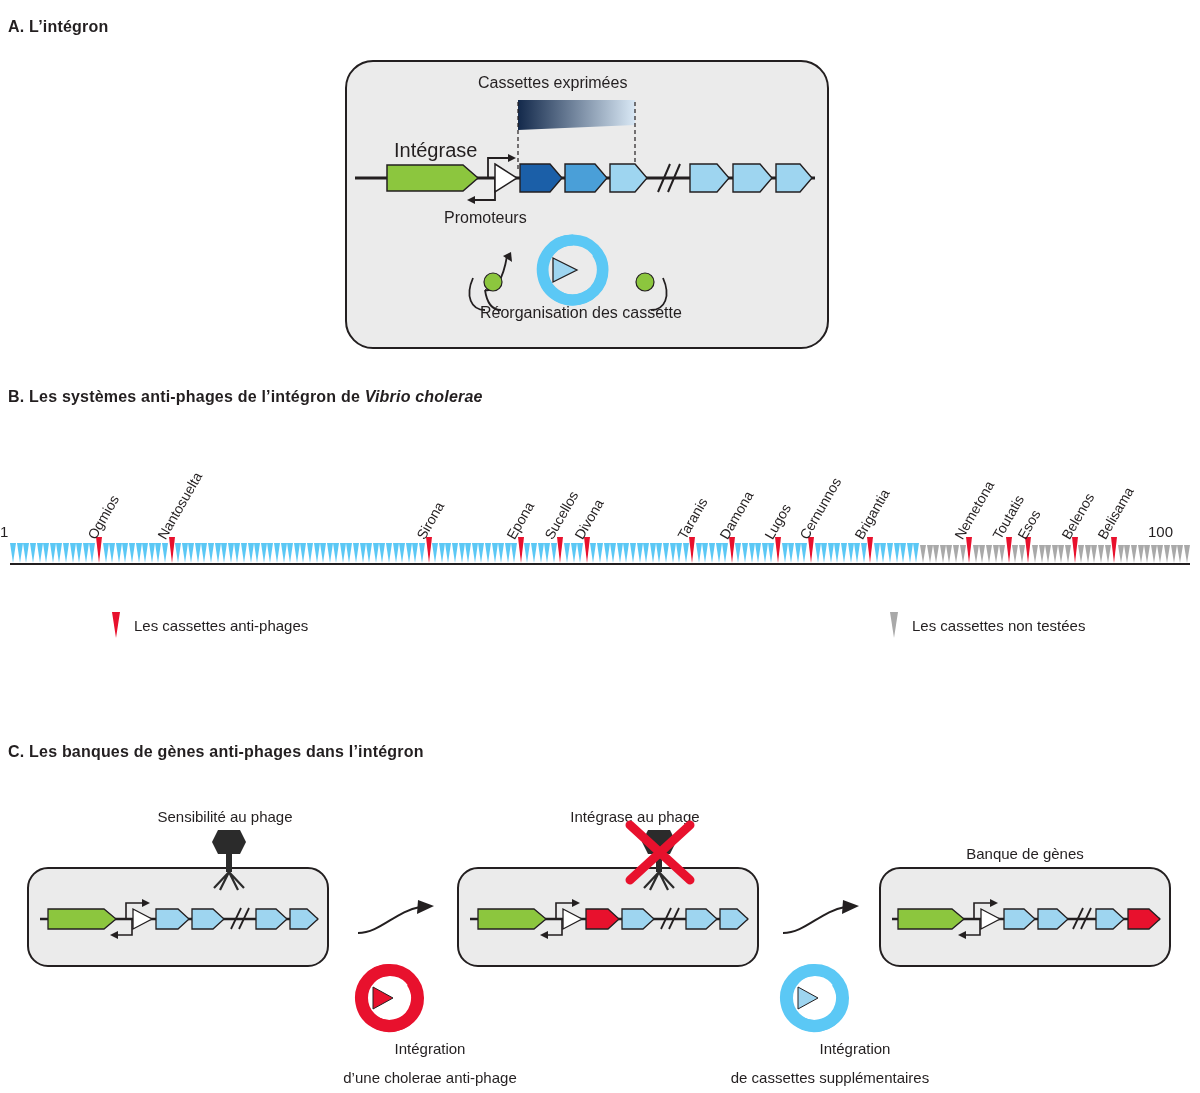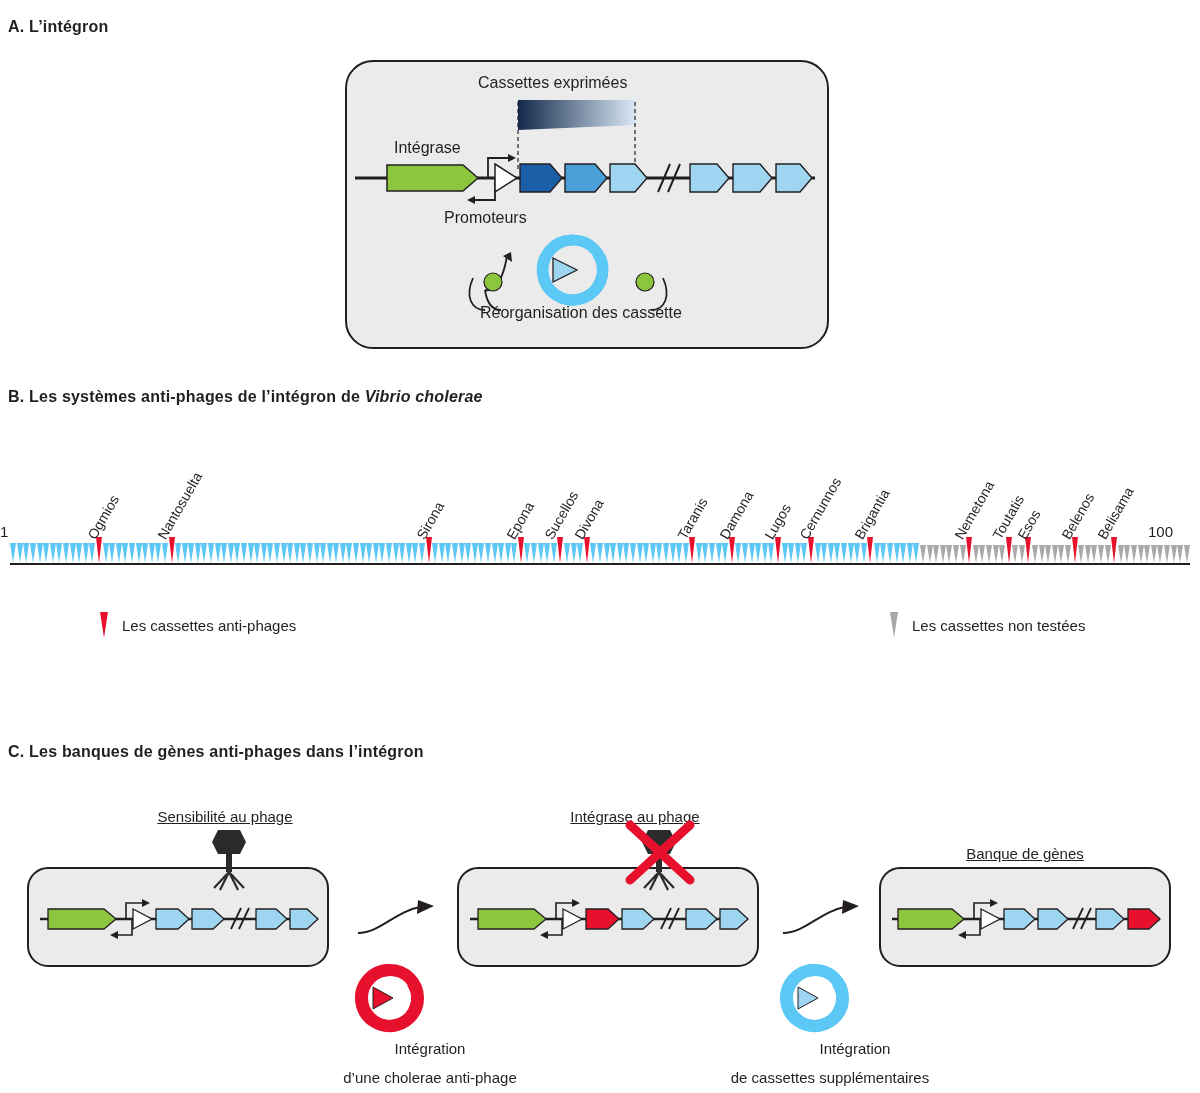--- a/index.html
+++ b/index.html
@@ -25,37 +25,37 @@
   .namewrap{position:absolute;left:10px;top:92px;width:1180px;height:70px;}
   .cname{
     position:absolute;bottom:0;font-size:14px;white-space:nowrap;
     transform-origin:left bottom;transform:rotate(-60deg);
   }
   .endnum{position:absolute;font-size:15px;}
   .legendrow{position:absolute;left:100px;top:232px;width:1060px;height:34px;}
   .lgitem{position:absolute;display:flex;align-items:center;gap:14px;font-size:15px;}
   
   #panelC{position:absolute;left:0;top:735px;width:1200px;}
-  .ctitle{position:absolute;font-size:15px;text-align:center;white-space:nowrap;text-decoration:underline;}
+  .ctitle{position:absolute;font-size:15px;text-align:center;white-space:nowrap;}
   .caption{position:absolute;font-size:15px;text-align:center;white-space:nowrap;}
   svg{display:block;overflow:visible;}
 </style>
 </head>
 <body>
 
 <div id="panelA">
   <div class="panel-title" style="left:8px;top:8px;">
     <span>A.</span>
     <span>L’intégron</span>
   </div>
 
   <div id="cellA"></div>
 
   <div class="lbl" style="left:478px;top:64px;font-size:16px;">Cassettes exprimées</div>
-  <div class="lbl" style="left:394px;top:129px;font-size:16px;">Intégrase</div>
+  <div class="lbl" style="left:394px;top:129px;font-size:20px;">Intégrase</div>
   <div class="lbl" style="left:420px;top:199px;font-size:16px;margin-left:24px;">Promoteurs</div>
   <div class="lbl" style="left:480px;top:294px;font-size:16px;">Réorganisation des cassette</div>
 
   <svg style="position:absolute;left:345px;top:50px;" width="480" height="290">
 
     <defs>
       <linearGradient id="gradExp" x1="0" y1="0" x2="1" y2="0">
         <stop offset="0%" stop-color="#13294b"></stop>
         <stop offset="100%" stop-color="#d9e8f5"></stop>
       </linearGradient>
@@ -309,21 +309,21 @@
       <div class="cname" style="left: 800px;">Cernunnos</div>
       <div class="cname" style="left: 855px;">Brigantia</div>
       <div class="cname" style="left: 955px;">Nemetona</div>
       <div class="cname" style="left: 993px;">Toutatis</div>
       <div class="cname" style="left: 1018px;">Esos</div>
       <div class="cname" style="left: 1062px;">Belenos</div>
       <div class="cname" style="left: 1098px;">Belisama</div>
     </div>
 
   <div class="legendrow" id="legendrow">
-      <div class="lgitem" style="left: 0px; align-items: center;">
+      <div class="lgitem" style="left: 12px; align-items: center;">
         <span style="display: inline-block; width: 0px; height: 0px; border-left: 4px solid transparent; border-right: 4px solid transparent; border-top: 26px solid rgb(232, 17, 45);"></span>
         <span>Les cassettes anti-phages</span>
       </div>
       <div class="lgitem" style="left: 790px;">
         <span style="display: inline-block; width: 0px; height: 0px; border-left: 4px solid transparent; border-right: 4px solid transparent; border-top: 26px solid rgb(169, 169, 169);"></span>
         <span>Les cassettes non testées</span>
       </div>
     </div>
 </div>
 

